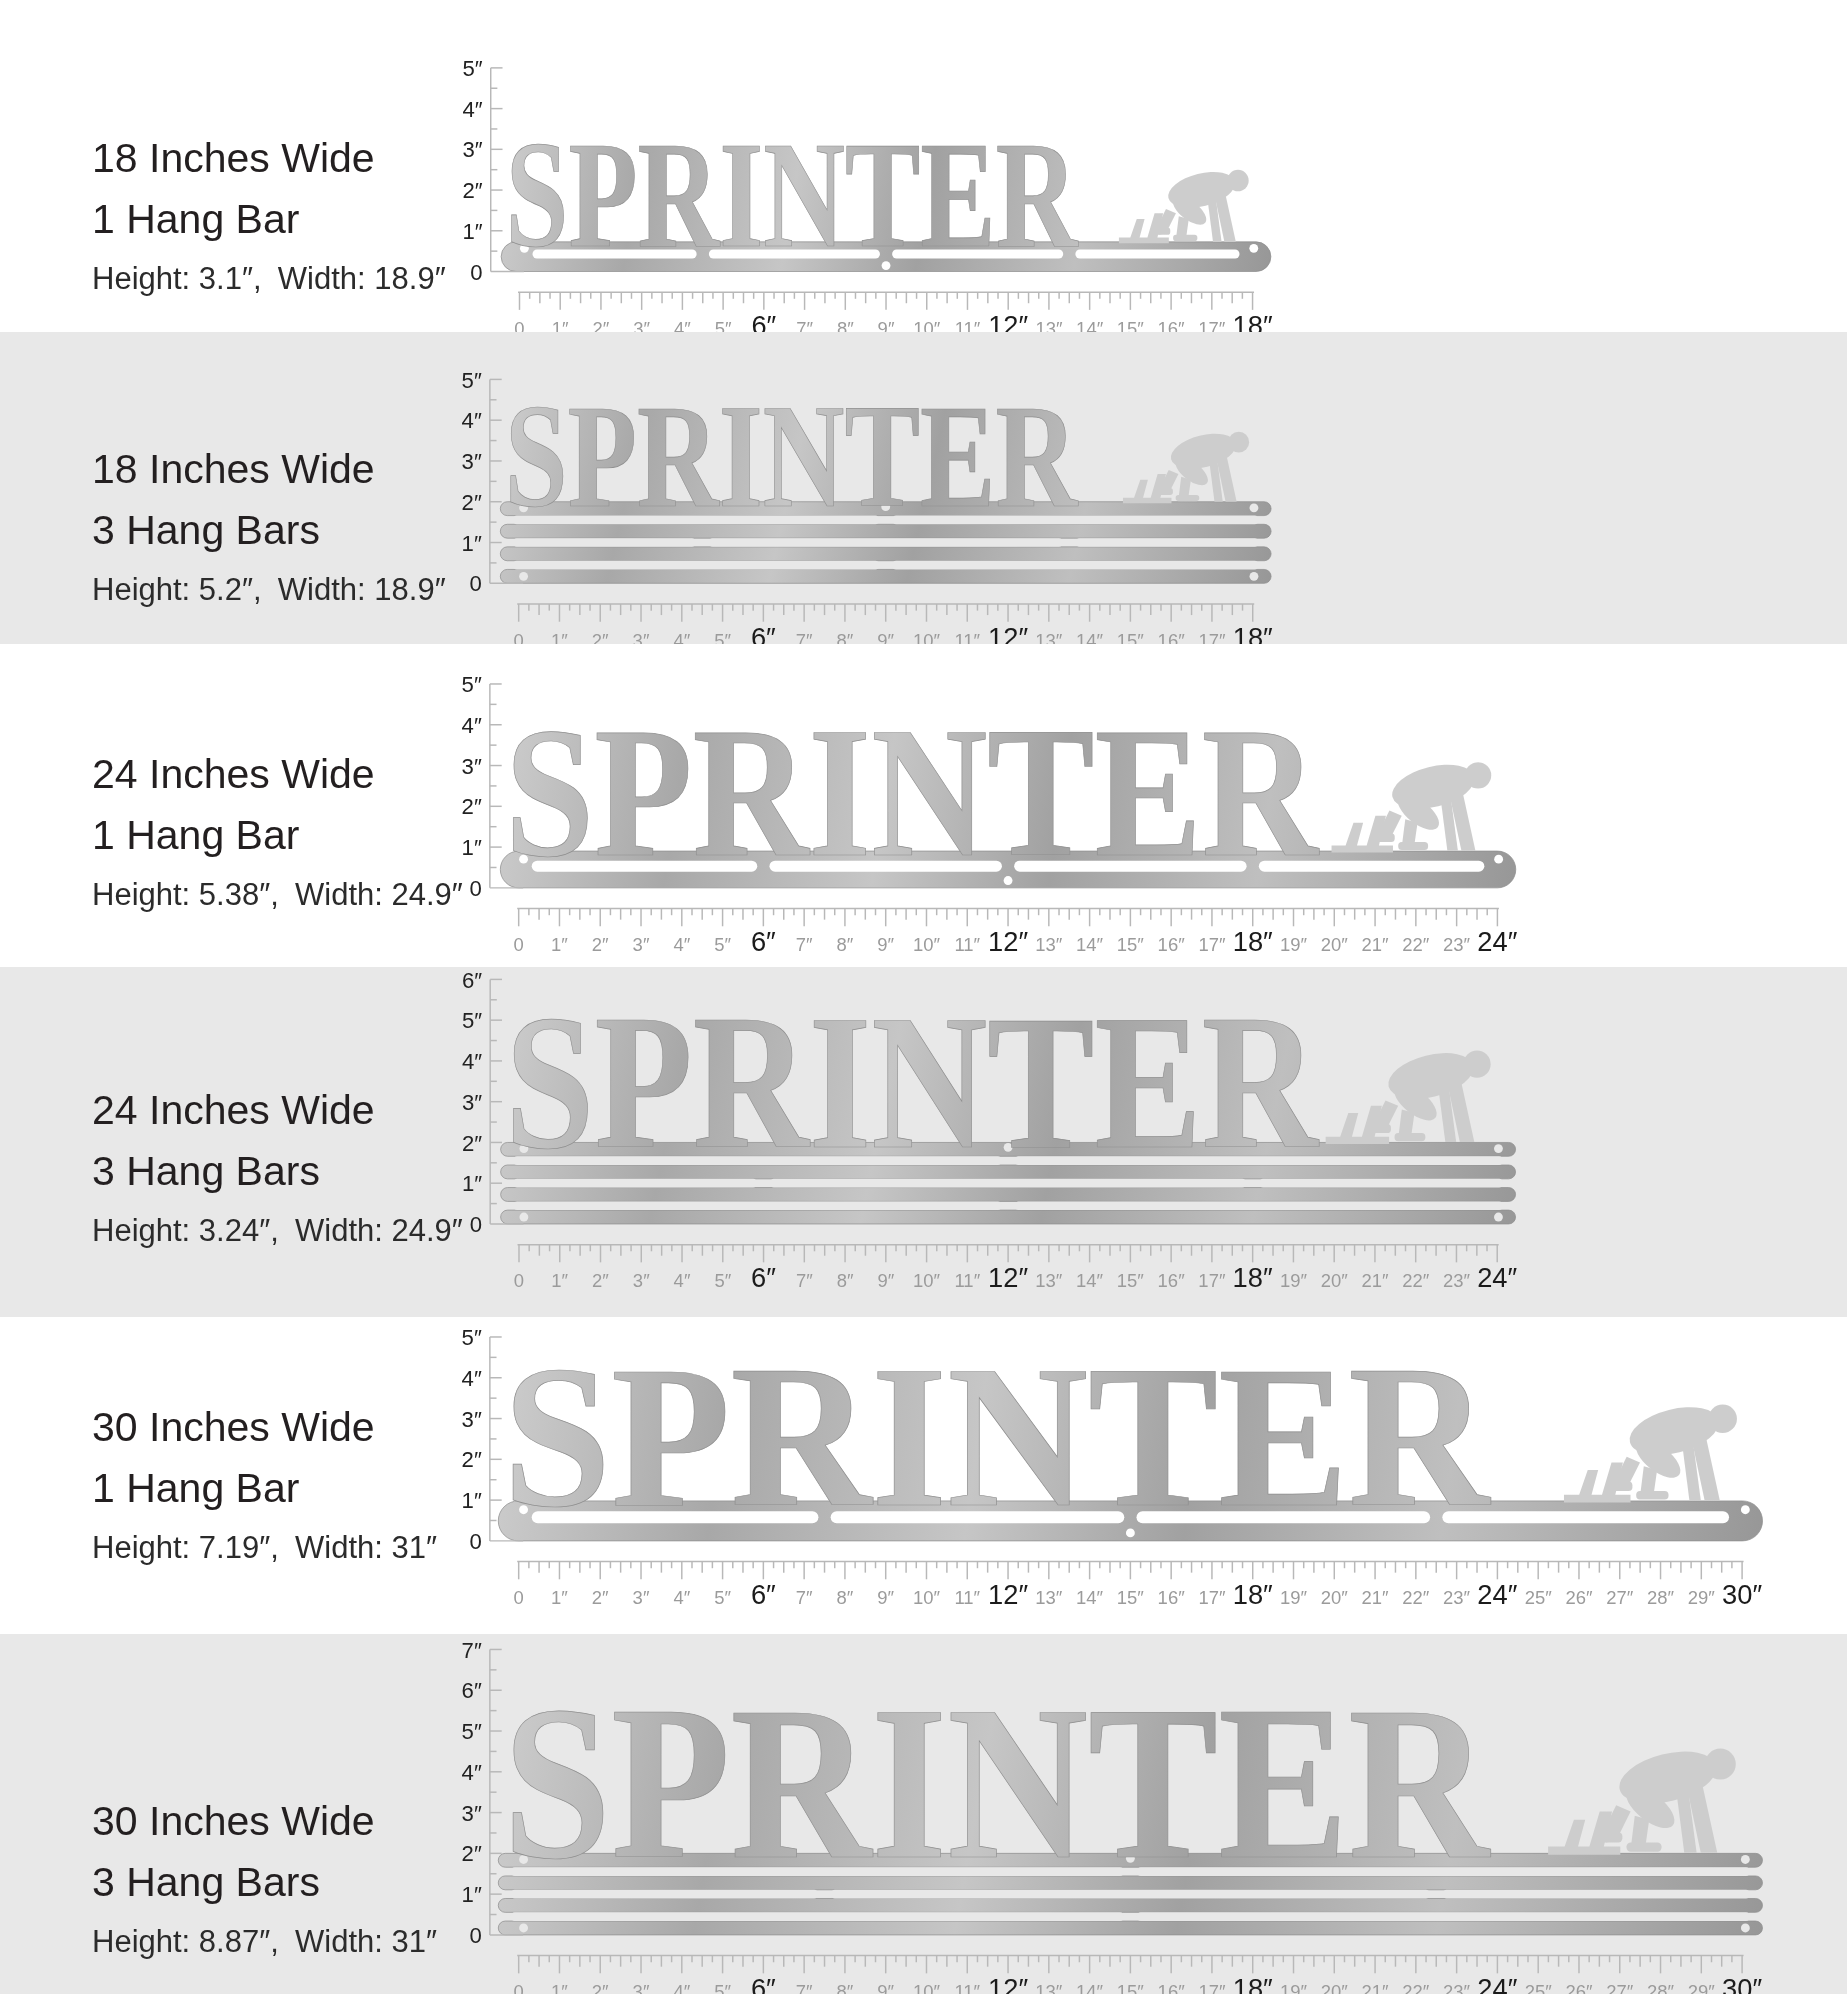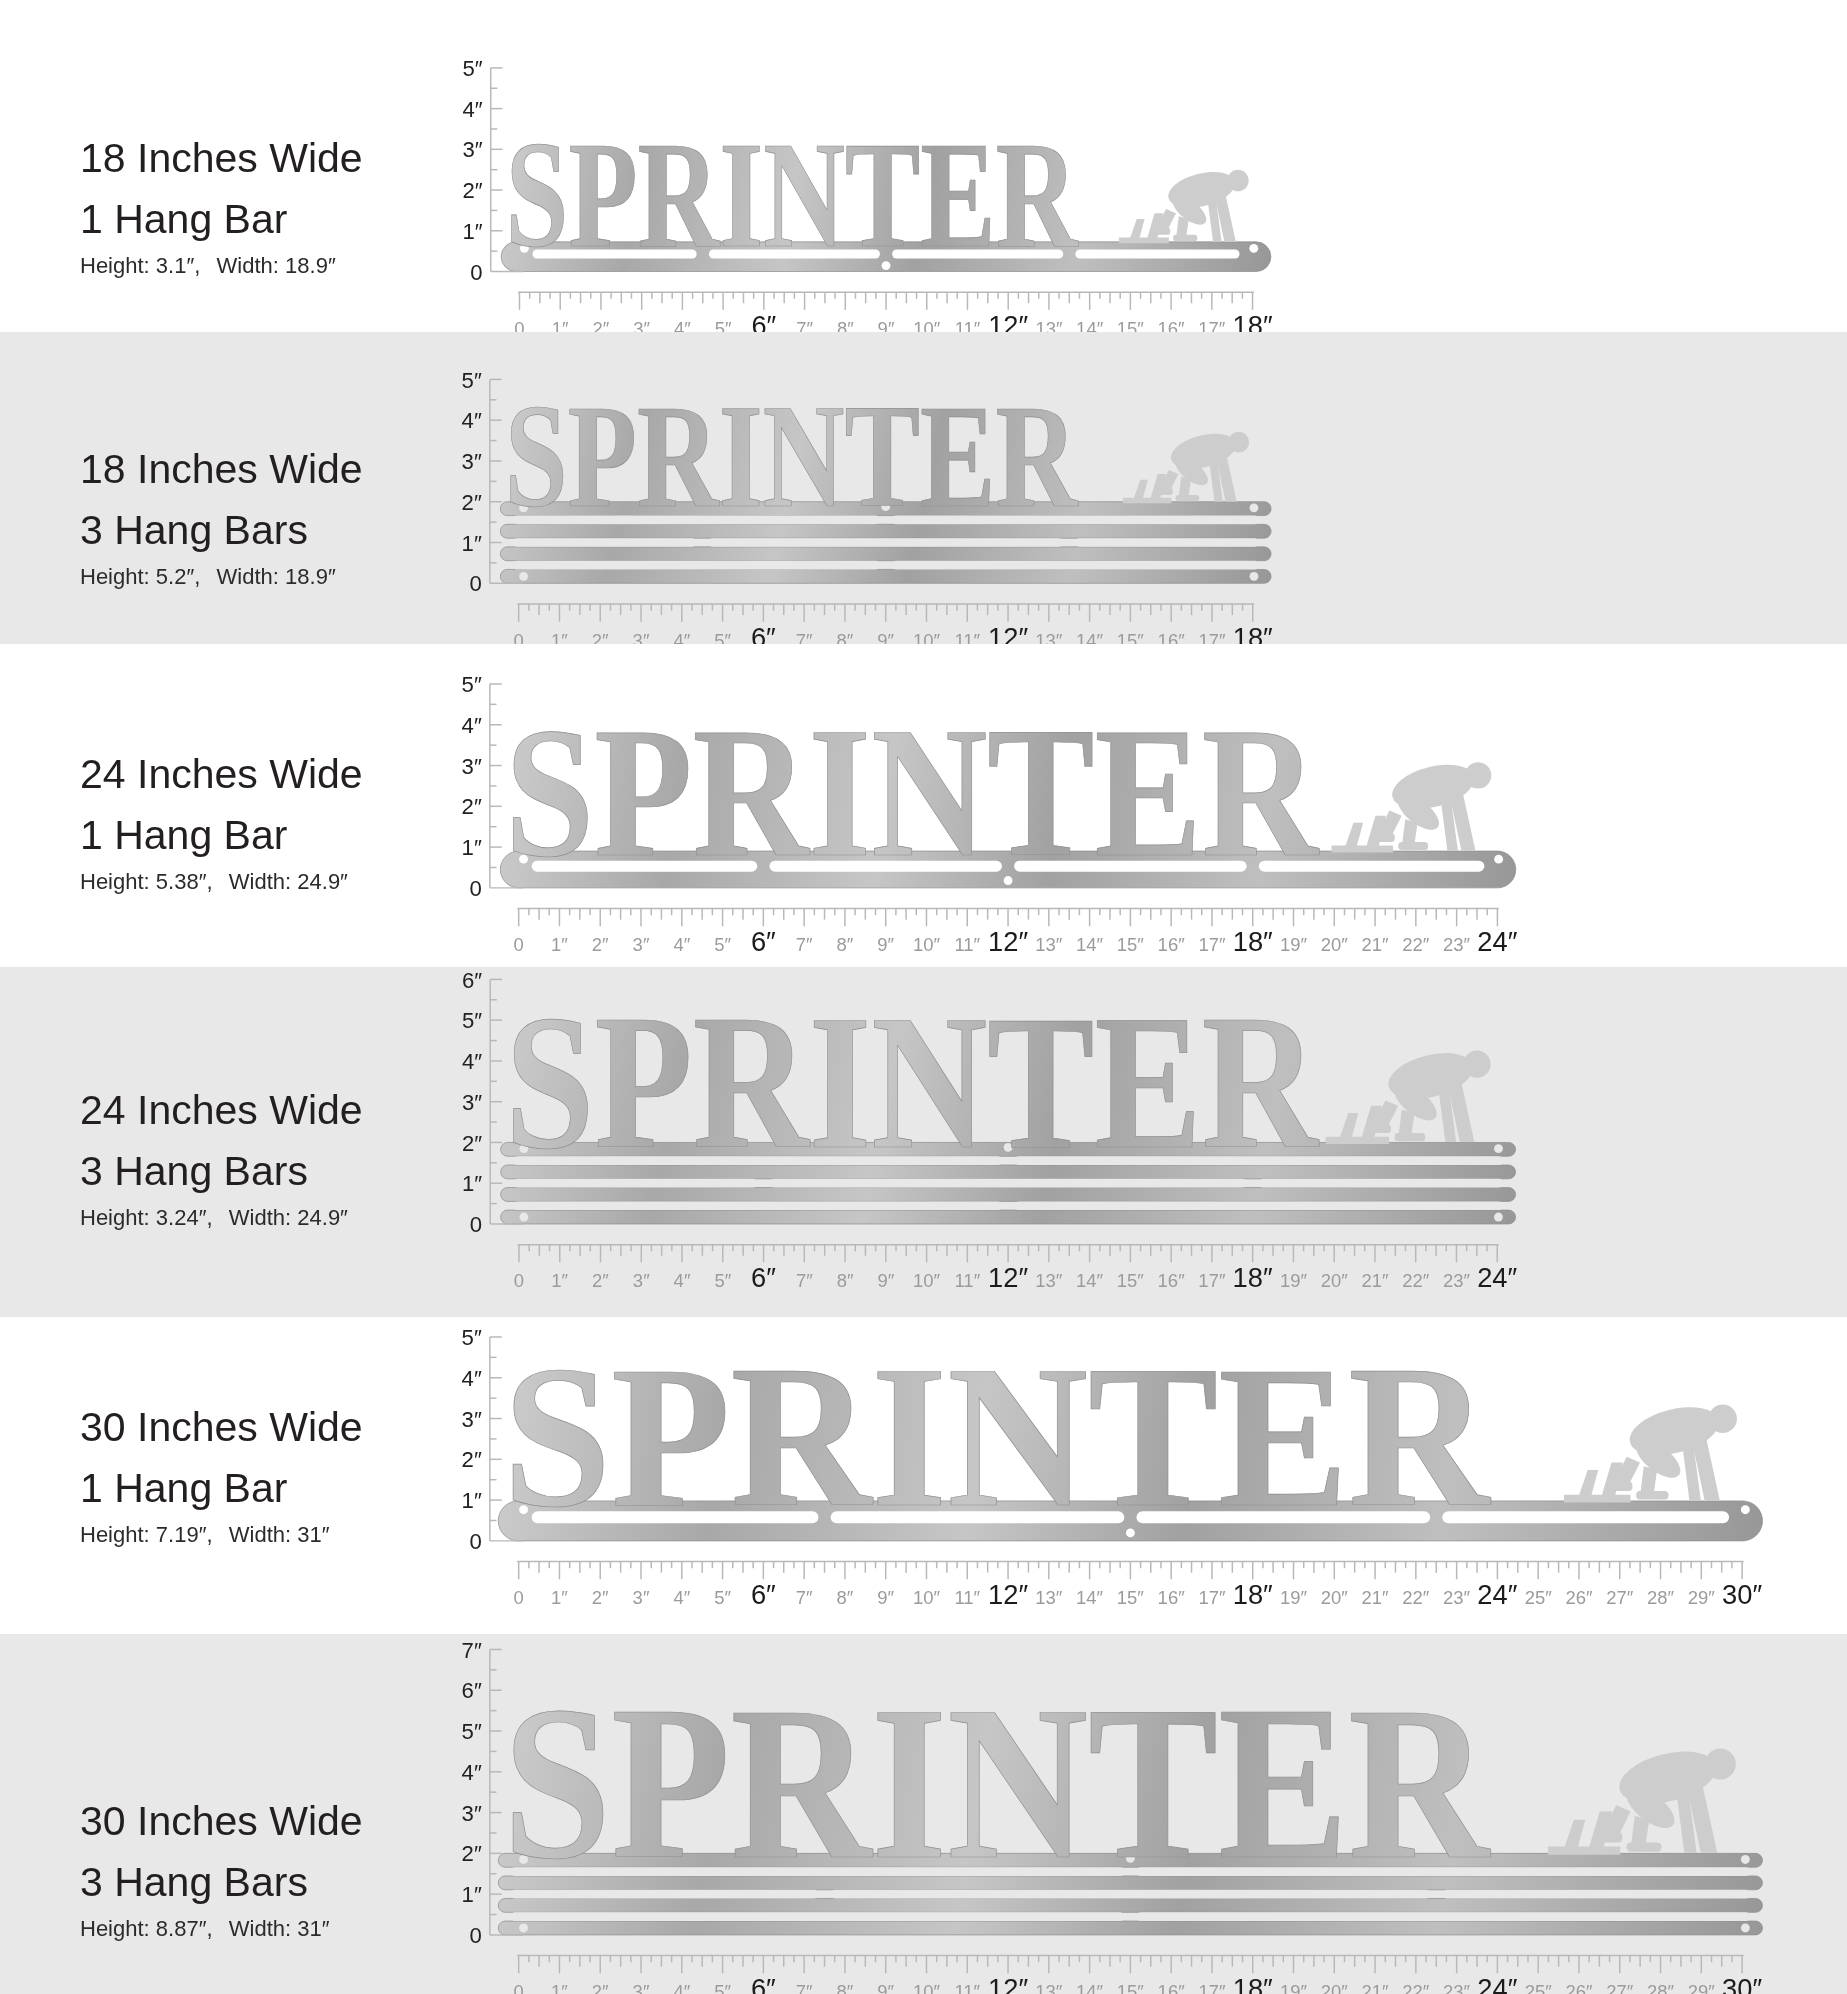--- a/index.html
+++ b/index.html
@@ -4,23 +4,23 @@
 <style>
   html,body{margin:0;padding:0;}
   body{
     position:relative;
     width:1847px;height:1995px;
     background:#ffffff;
     font-family:"Liberation Sans",sans-serif;
     overflow:hidden;
   }
   .band{position:absolute;left:0;width:1847px;}
-  .row-label{position:absolute;left:80px;color:#231f20;}
+  .row-label{position:absolute;left:92px;color:#231f20;}
   .title-line{font-size:41px;line-height:61px;font-weight:400;letter-spacing:0;}
-  .dims{margin-top:3px;font-size:22px;color:#2b2b2b;white-space:nowrap;}
+  .dims{margin-top:11px;font-size:31px;color:#2b2b2b;white-space:nowrap;}
   .dims .h-part{margin-right:16.3px;}
   svg.diagram{position:absolute;top:0;left:399px;overflow:visible;display:block;}
 </style>
 </head>
 <body>
 
 <div id="chart-root">
   <section class="band" style="top: 0px; height: 332px; background: rgb(255, 255, 255);">
     <div class="row-label" style="top: 128px;">
       <div class="title-line">18 Inches Wide</div>

